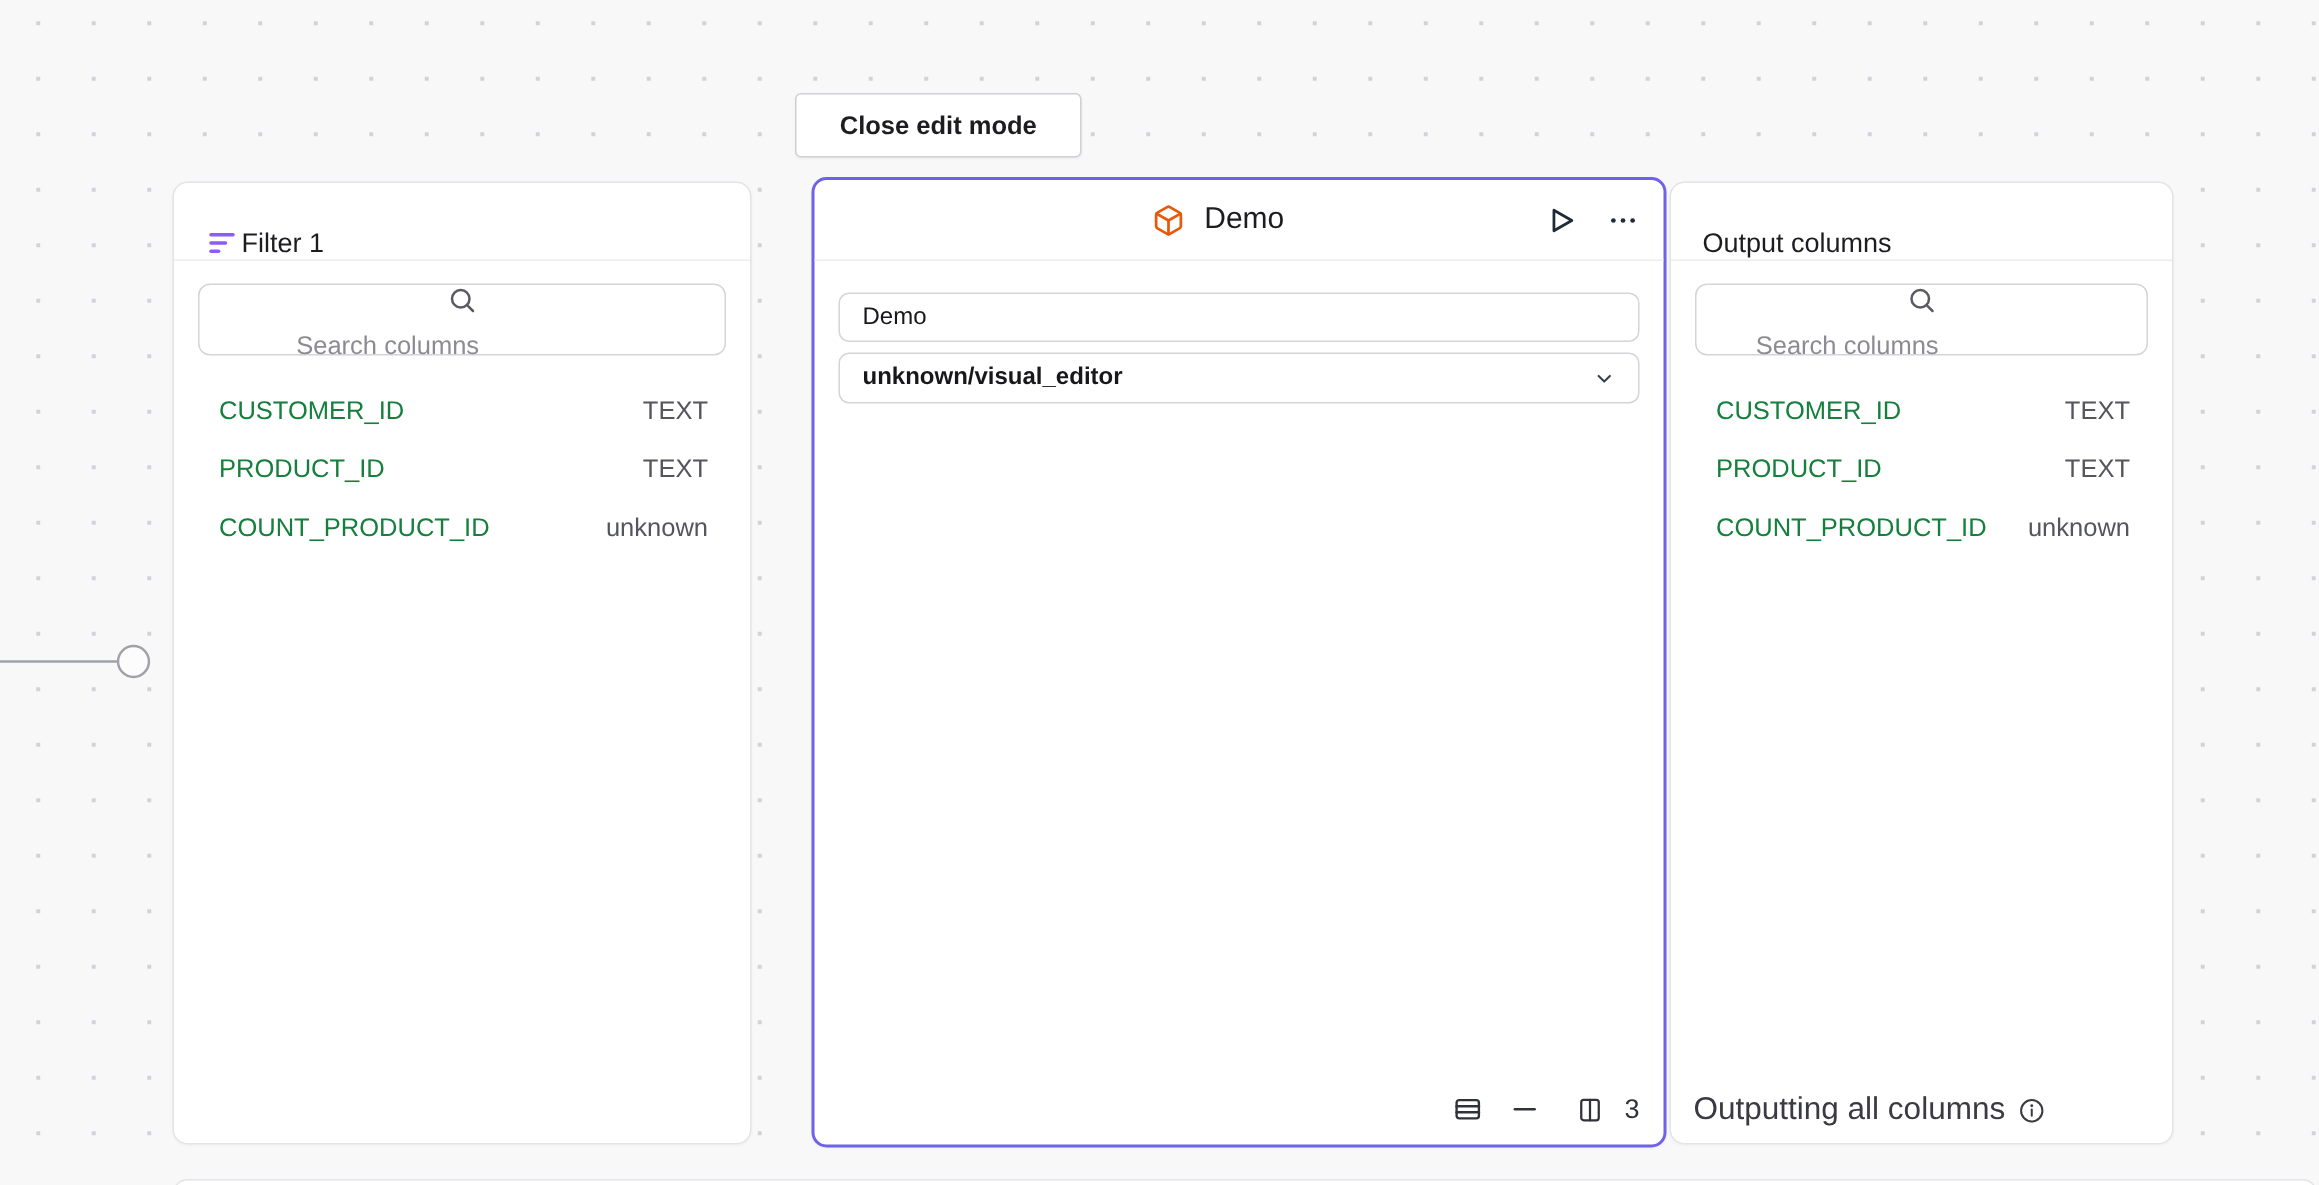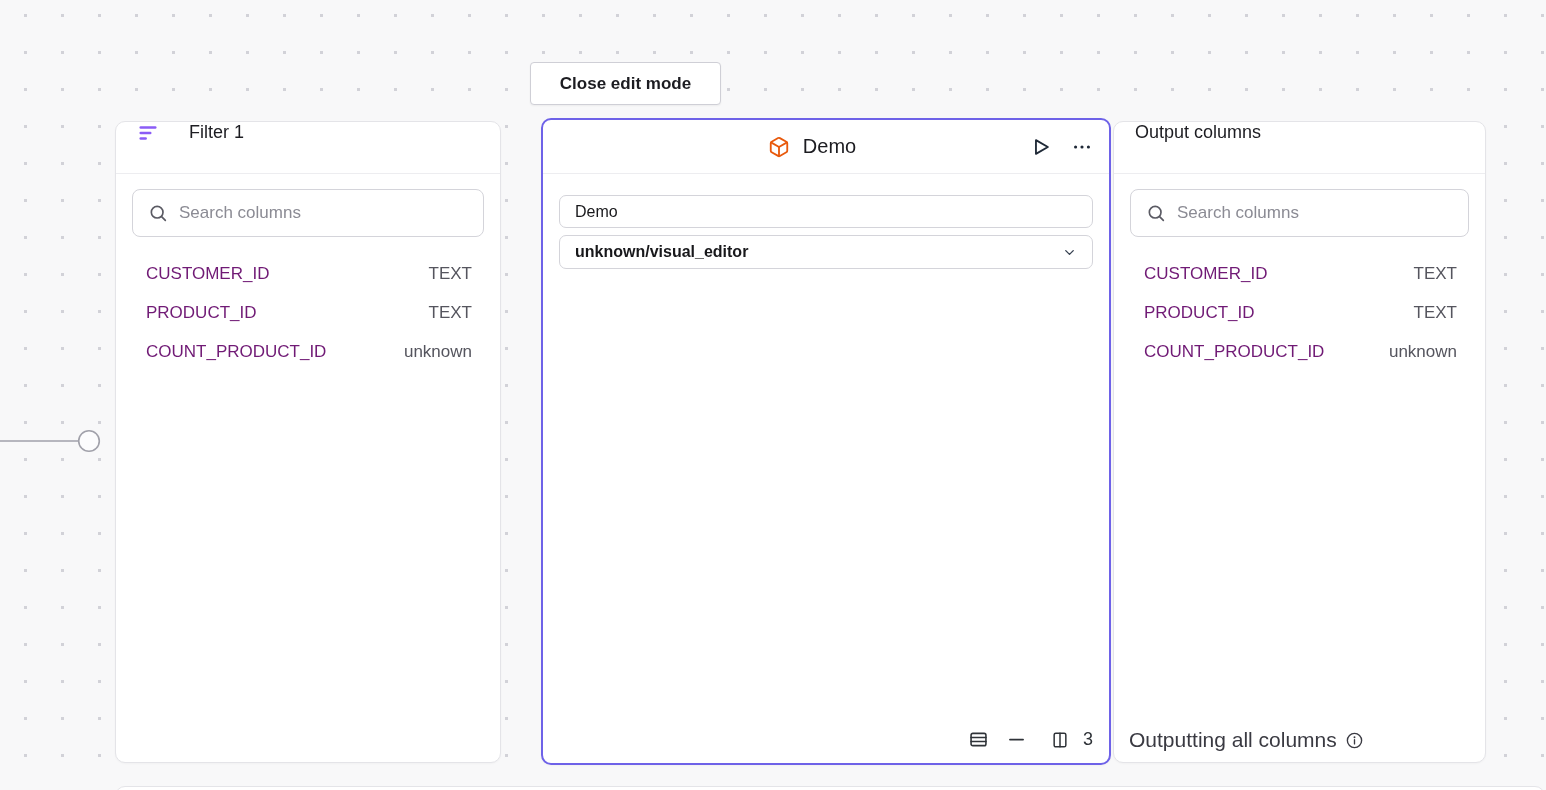--- a/index.html
+++ b/index.html
@@ -25,43 +25,43 @@
   }
 
   
   .card {
     position: absolute; background: #fff; border: 1px solid #e4e4e8;
     border-radius: 10px; box-shadow: 0 1px 2px rgba(16,16,20,.03);
   }
   .filter-card { left: 115px; top: 121px; width: 386px; height: 642px; }
   .model-card  { left: 541px; top: 118px; width: 570px; height: 647px;
                  border: 2px solid var(--selected-border, #6E62E8); }
-  .output-card { left: 1113px; top: 121px; width: 373px; height: 642px; }
+  .output-card { left: 1113px; top: 121px; width: 336px; height: 642px; }
 
   .card-header {
-    display: flex; align-items: flex-start; gap: 30px; height: 52px;
+    display: flex; align-items: flex-end; gap: 2px; height: 52px;
     padding: 0 21px; border-bottom: 1px solid #ededf0;
     font-size: 18px; color: #1c1c21;
   }
   .icon { display: inline-flex; align-items: center; justify-content: center; }
 
   
   .search-box {
     margin: 15px 16px 0; height: 48px; border: 1px solid #d4d4da; border-radius: 8px;
-    display: flex; align-items: center; gap: 11px; padding: 0 15px; background: #fff;
+    display: flex; align-items: center; gap: 11px; padding: 0 15px; background: #fff; flex-direction: column;
   }
   .search-input { flex: 1; border: 0; outline: 0; font-size: 17px; color: #18181b;
                   background: transparent; font-family: inherit; }
   .search-input::placeholder { color: #8b8b94; }
 
   
   .column-list { list-style: none; padding: 17px 28px 0 30px; }
   .column-row { display: flex; align-items: center; justify-content: space-between;
                 height: 39px; font-size: 17px; }
-  .col-name { color: #701a75; }
+  .col-name { color: #15803d; }
   .col-type { color: #55555e; }
 
   
   .model-header { position: relative; height: 54px; border-bottom: 1px solid #ededf0;
                   display: flex; align-items: center; justify-content: center; }
   .model-title-group { display: flex; align-items: center; gap: 13px;
                        font-size: 20px; color: #1c1c21; margin-right: 28px; }
   .model-actions { position: absolute; right: 14px; top: 0; height: 100%;
                    display: flex; align-items: center; gap: 15px; }
   .icon-btn { background: none; border: 0; padding: 2px; cursor: pointer;

